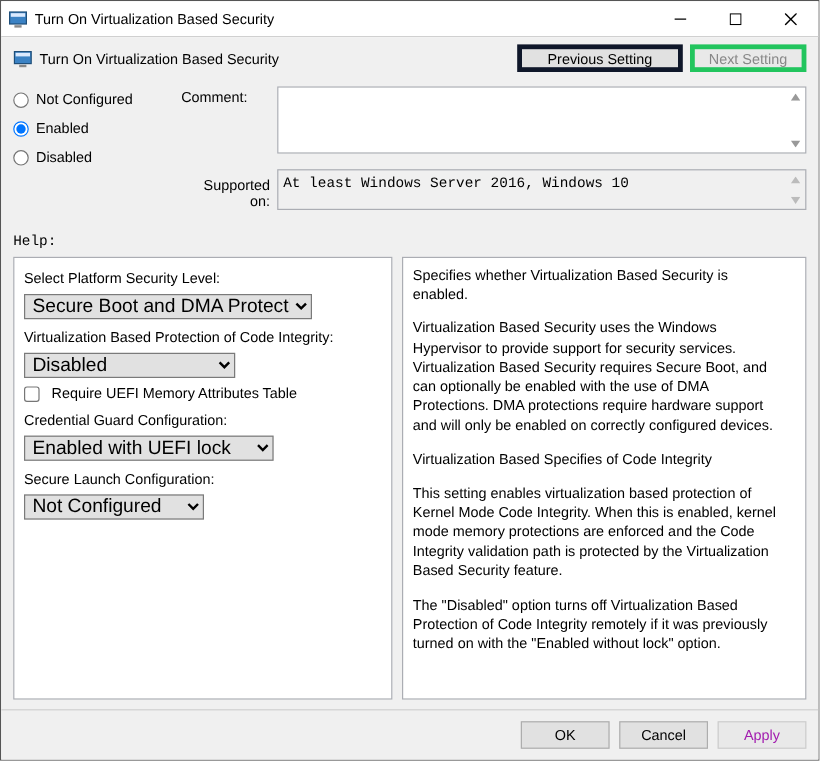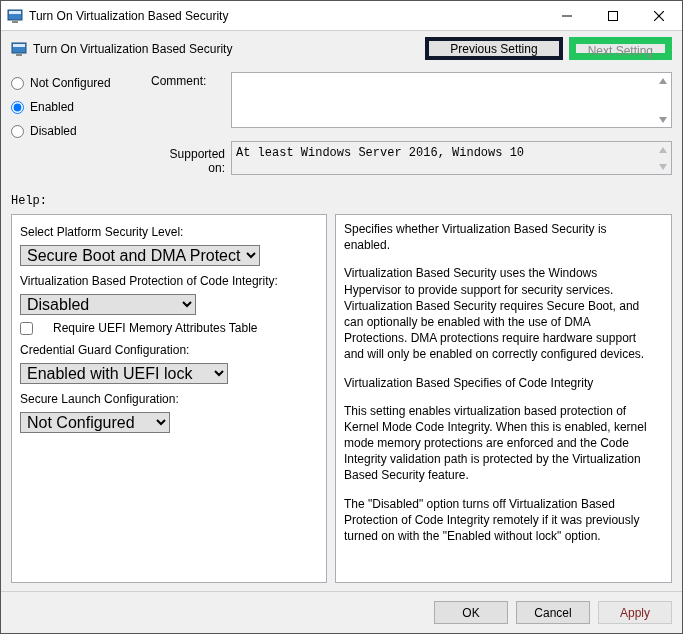--- a/index.html
+++ b/index.html
@@ -10,21 +10,21 @@
   .titlebar .title-text { flex: 1; font-size: 12px; }
   .titlebar .win-controls { display: flex; }
   .titlebar .win-btn { width: 46px; height: 30px; display: flex; align-items: center; justify-content: center; }
   .content { flex: 1; background: #f0f0f0; display: flex; flex-direction: column; padding: 0; overflow: hidden; }
   .header-row { display: flex; align-items: center; padding: 6px 10px 8px 10px; }
   .header-row .policy-icon { width: 16px; height: 16px; margin-right: 6px; }
   .header-row .policy-title { flex: 1; font-size: 12px; }
   .header-row .nav-btns { display: flex; gap: 6px; }
   button.nav { height: 23px; padding: 0 12px; font-size: 12px; background: #e1e1e1; border: 1px solid #adadad; }
   button.nav.focused { border: 4px solid #0f172a; padding: 0 21px; height: 23px; }
-  button.nav.disabled { color: #888; background: #e9e9e9; border: 7px solid #22c55e; }
+  button.nav.disabled { color: #888; background: #e9e9e9; border: 4px solid #22c55e; }
   .state-block { display: flex; padding: 4px 10px 6px 10px; }
   .radio-col { width: 140px; display: flex; flex-direction: column; gap: 10px; padding-top: 4px; }
   .radio-item { display: flex; align-items: center; gap: 6px; }
   .radio-item input { margin: 0; width: 13px; height: 13px; }
   .comment-col { flex: 1; display: flex; flex-direction: column; gap: 6px; }
   .comment-row { display: flex; }
   .comment-row .lbl { width: 80px; padding-top: 2px; }
   .comment-box { flex: 1; position: relative; }
   textarea.comment { width: 100%; height: 56px; resize: none; border: 1px solid #abadb3; font-family: inherit; font-size: 12px; padding: 2px 18px 2px 4px; background: #fff; }
   .faux-scroll-arrow { position: absolute; right: 2px; width: 14px; height: 14px; display: flex; align-items: center; justify-content: center; color: #888; pointer-events: none; }
@@ -39,26 +39,26 @@
   .panel { border: 1px solid #abadb3; background: #fff; padding: 8px 8px; overflow: auto; }
   .panel.options { width: 316px; display: flex; flex-direction: column; gap: 6px; }
   .panel.help { flex: 1; position: relative; }
   .help-scroll { position: absolute; inset: 0; padding: 6px 20px 6px 8px; overflow-y: scroll; }
   .opt-label { margin-top: 2px; }
   select.opt { height: 21px; border: 1px solid #7a7a7a; background: #e1e1e1; font-family: inherit; font-size: 16px; padding: 0 2px; }
   select.opt.w1 { width: 240px; }
   select.opt.w2 { width: 176px; }
   select.opt.w3 { width: 208px; }
   select.opt.w4 { width: 150px; }
-  .chk-row { display: flex; align-items: center; gap: 20px; }
+  .chk-row { display: flex; align-items: center; gap: 10px; }
   .chk-row input { margin: 0; width: 13px; height: 13px; }
   .help-p { margin: 0 0 12px 0; line-height: 1.35; }
   .footer { height: 42px; display: flex; align-items: center; justify-content: flex-end; gap: 8px; padding: 0 10px; border-top: 1px solid #d0d0d0; }
   button.footer-btn { width: 74px; height: 23px; font-size: 12px; background: #e1e1e1; border: 1px solid #adadad; }
-  button.footer-btn.disabled { color: #7f1d1d; background: #e9e9e9; border: 1px solid #ccc; }
+  button.footer-btn.disabled { color: #a21caf; background: #e9e9e9; border: 1px solid #ccc; }
   
   .help-scroll::-webkit-scrollbar { width: 17px; }
   .help-scroll::-webkit-scrollbar-track { background: #f0f0f0; }
   .help-scroll::-webkit-scrollbar-thumb { background: #c2c3c9; border: 1px solid #f0f0f0; }
 </style>
 </head>
 <body>
 
 <div class="window">
 

